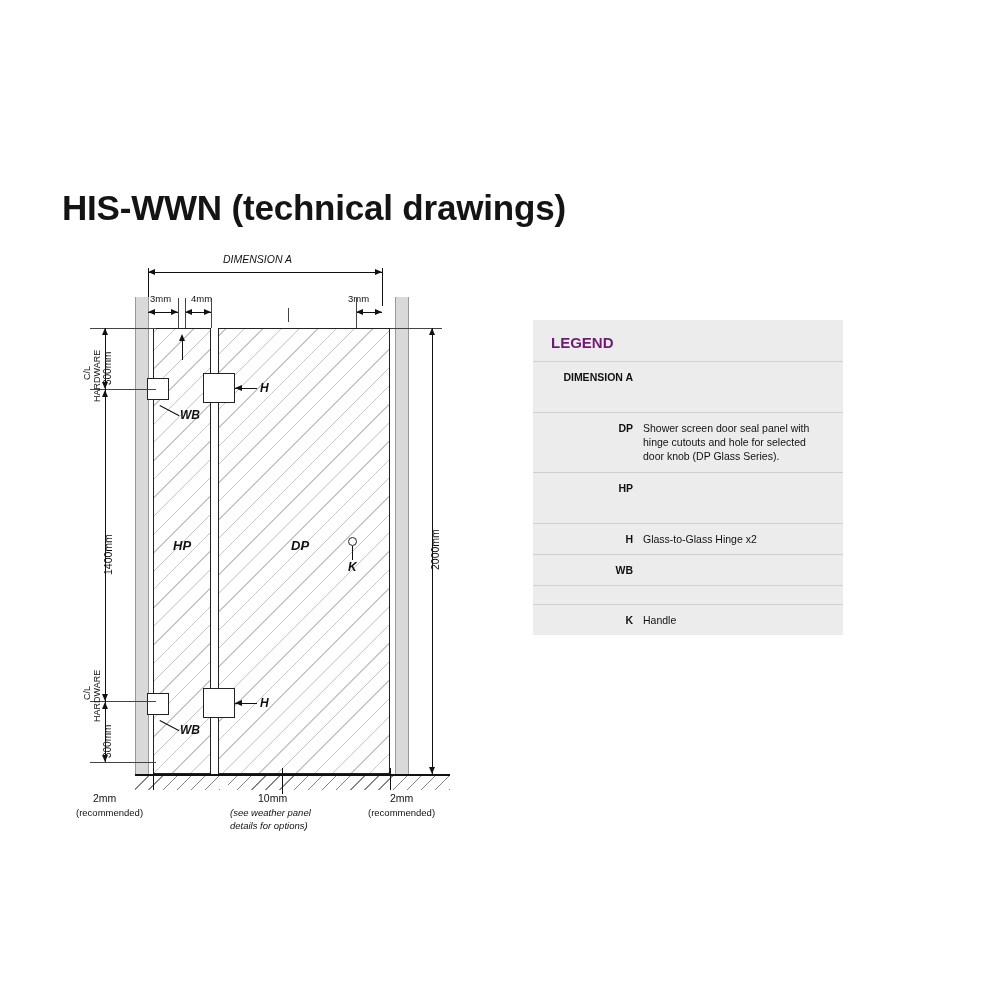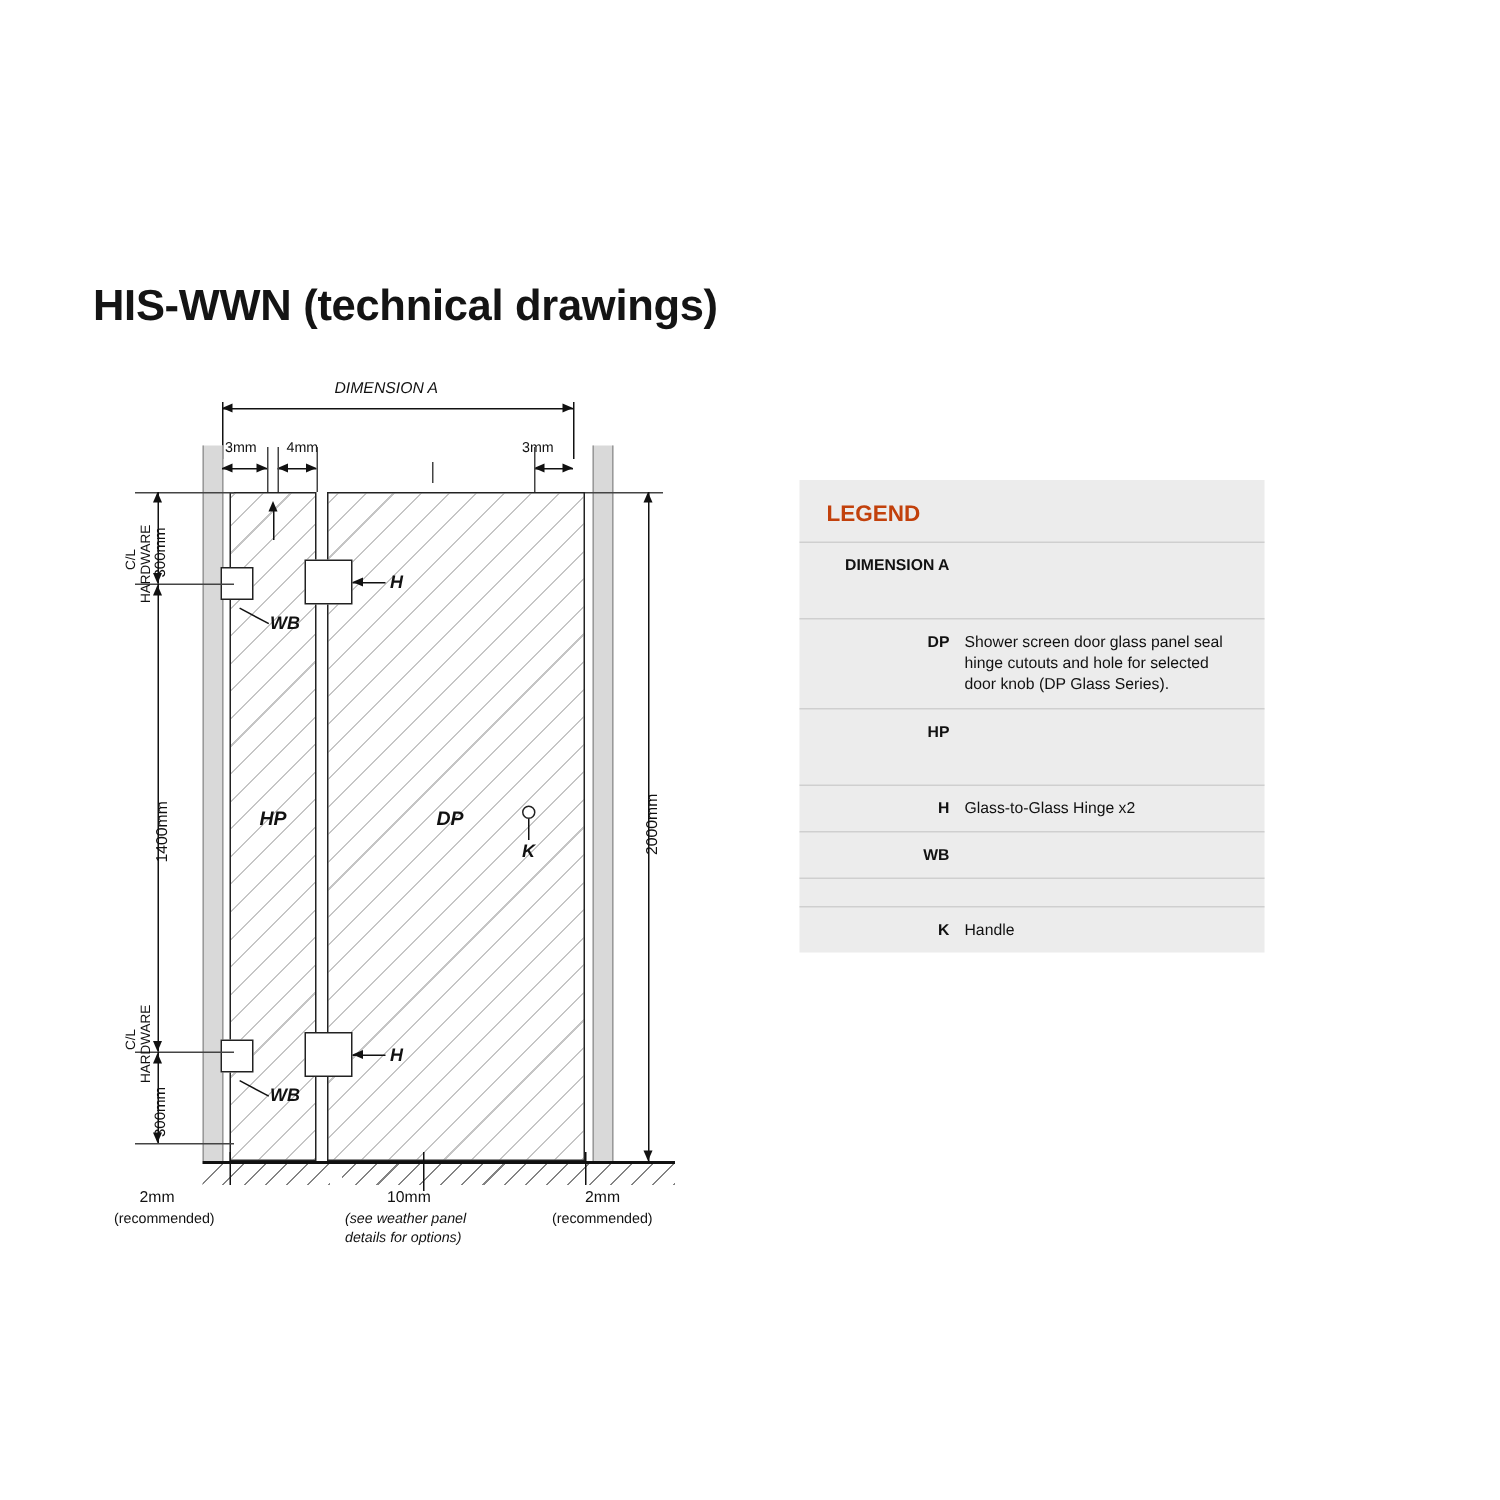--- a/index.html
+++ b/index.html
@@ -12,21 +12,21 @@
     height: 1000px;
     position: relative;
     font-family: "Liberation Sans", sans-serif;
     color: #111111;
     overflow: hidden;
   }
   #page-title {
     position: absolute;
     left: 62px;
     top: 188px;
-    font-size: 29px;
+    font-size: 35px;
     font-weight: bold;
     letter-spacing: -0.2px;
     color: #141414;
     white-space: nowrap;
   }
 
   
   #drawing {
     position: absolute;
     left: 60px;
@@ -133,21 +133,21 @@
     top: 320px;
     width: 310px;
     background: #ececec;
     padding: 0;
     box-sizing: border-box;
   }
   #legend .legend-title {
     font-size: 15px;
     font-weight: bold;
     padding: 14px 20px 10px 18px;
-    color: #c2410c;
+    color: #701a75;
   }
   .legend-row {
     display: flex;
     align-items: flex-start;
     border-top: 1px solid #cfcfcf;
     padding: 8px 10px 8px 0;
   }
   .legend-row .lg-key {
     width: 100px;
     flex: 0 0 100px;
@@ -297,21 +297,21 @@
 
 <div id="legend">
   <div class="legend-title">LEGEND</div>
 
   <div class="legend-row tall">
     <div class="lg-key">DIMENSION A</div>
   </div>
 
   <div class="legend-row tall">
     <div class="lg-key">DP</div>
-    <div class="lg-val">Shower screen door glass panel seal hinge cutouts and hole for selected door knob (DP Glass Series).</div>
+    <div class="lg-val">Shower screen door seal panel with hinge cutouts and hole for selected door knob (DP Glass Series).</div>
   </div>
 
   <div class="legend-row tall">
     <div class="lg-key">HP</div>
   </div>
 
   <div class="legend-row">
     <div class="lg-key">H</div>
     <div class="lg-val">Glass-to-Glass Hinge x2</div>
   </div>

